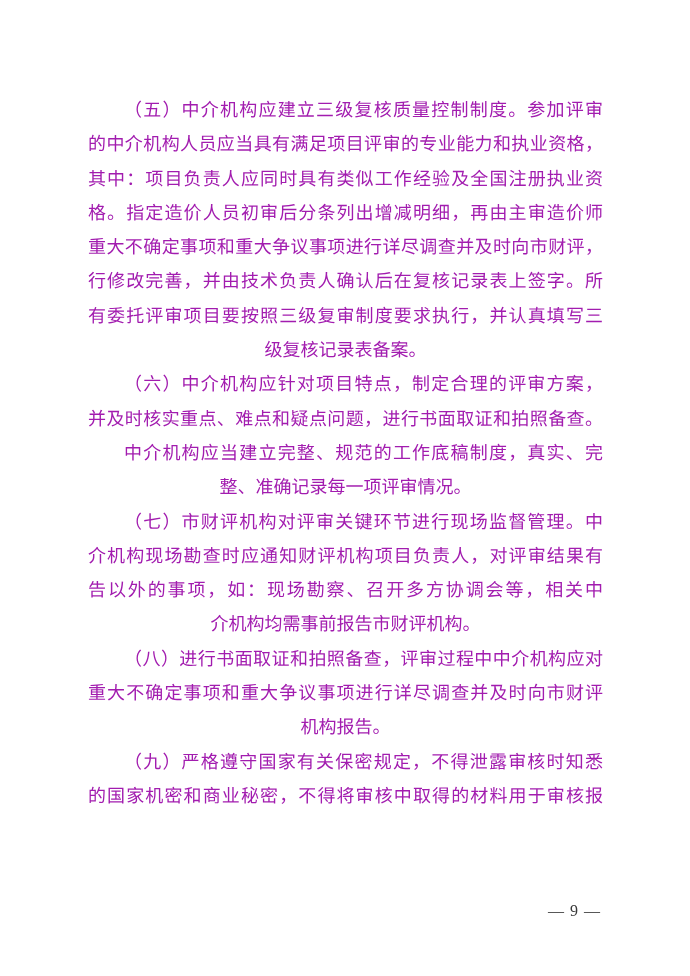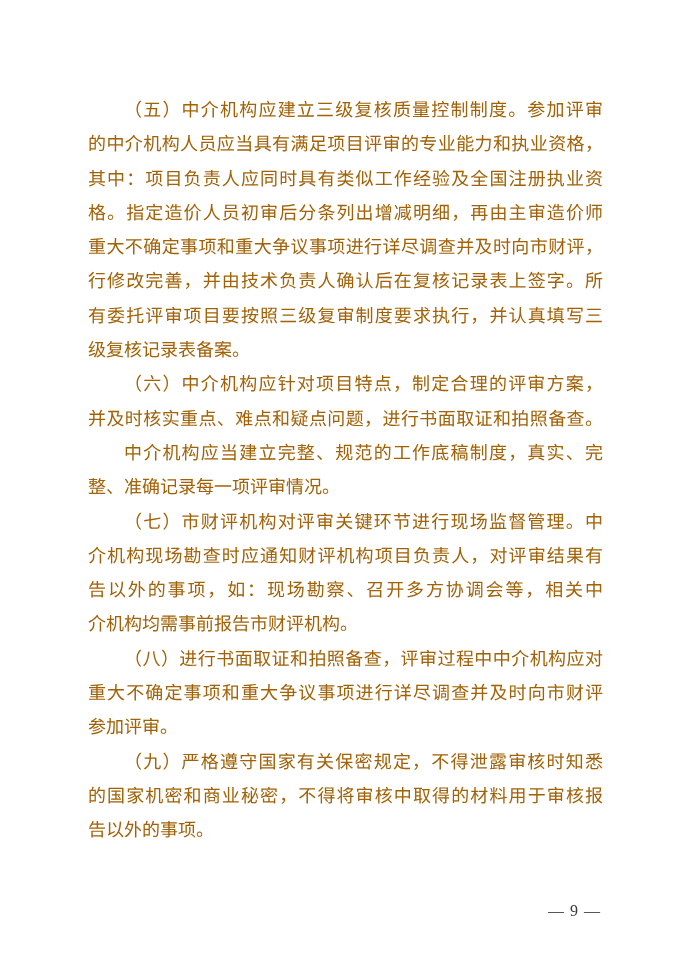--- a/index.html
+++ b/index.html
@@ -29,21 +29,21 @@
   .paragraph {
     margin: 0;
     padding: 0;
   }
   .line {
     font-size: 18px;
     line-height: 34.3px;
     height: 34.3px;
     overflow: hidden;
     white-space: normal;
-    text-align: left;
+    text-align: center;
   }
   .line.justify {
     text-align: justify;
     text-align-last: justify;
     -moz-text-align-last: justify;
   }
   .line.first {
     text-indent: 2em;
   }
   .page-number {
@@ -53,21 +53,21 @@
     font-size: 16px;
     line-height: 18px;
     letter-spacing: 1px;
     white-space: nowrap;
   }
 </style>
 </head>
 <body style="background: rgb(255, 255, 255);">
 
 <div class="page" style="background: rgb(255, 255, 255);">
-  <div class="doc-body" style="color: #a16207;">
+  <div class="doc-body" style="color: #a21caf;">
       <div class="paragraph">
         <div class="line first justify">（五）中介机构应建立三级复核质量控制制度。参加评审</div>
         <div class="line justify">的中介机构人员应当具有满足项目评审的专业能力和执业资格，</div>
         <div class="line justify">其中：项目负责人应同时具有类似工作经验及全国注册执业资</div>
         <div class="line justify">格。指定造价人员初审后分条列出增减明细，再由主审造价师</div>
         <div class="line justify">重大不确定事项和重大争议事项进行详尽调查并及时向市财评，</div>
         <div class="line justify">行修改完善，并由技术负责人确认后在复核记录表上签字。所</div>
         <div class="line justify">有委托评审项目要按照三级复审制度要求执行，并认真填写三</div>
         <div class="line">级复核记录表备案。</div>
       </div>
@@ -81,22 +81,21 @@
       </div>
       <div class="paragraph">
         <div class="line first justify">（七）市财评机构对评审关键环节进行现场监督管理。中</div>
         <div class="line justify">介机构现场勘查时应通知财评机构项目负责人，对评审结果有</div>
         <div class="line justify">告以外的事项，如：现场勘察、召开多方协调会等，相关中</div>
         <div class="line">介机构均需事前报告市财评机构。</div>
       </div>
       <div class="paragraph">
         <div class="line first justify">（八）进行书面取证和拍照备查，评审过程中中介机构应对</div>
         <div class="line justify">重大不确定事项和重大争议事项进行详尽调查并及时向市财评</div>
-        <div class="line">参加评审。</div>
+        <div class="line">机构报告。</div>
       </div>
       <div class="paragraph">
         <div class="line first justify">（九）严格遵守国家有关保密规定，不得泄露审核时知悉</div>
         <div class="line justify">的国家机密和商业秘密，不得将审核中取得的材料用于审核报</div>
-        <div class="line">告以外的事项。</div>
       </div>
     </div>
   <div class="page-number" style="color: rgb(58, 58, 58);">— 9 —</div>
 </div>
 
 </body></html>

